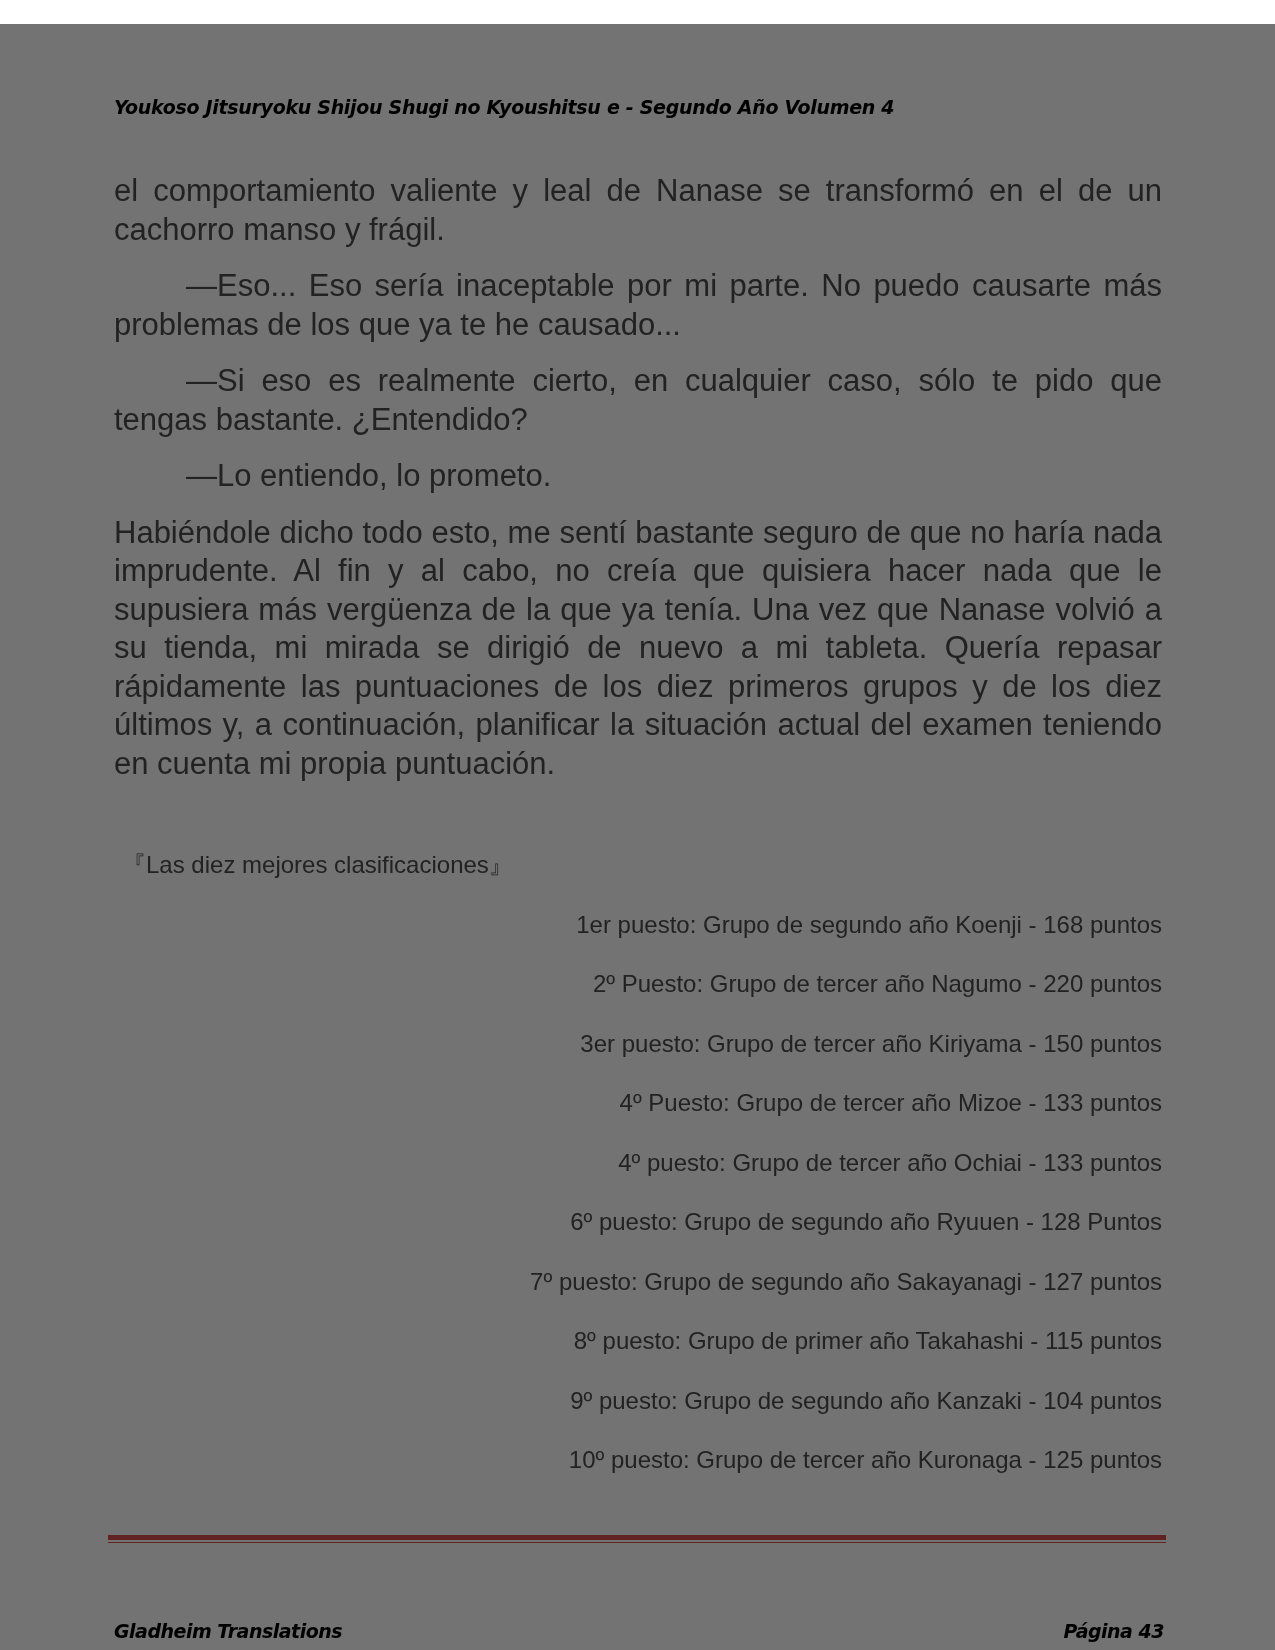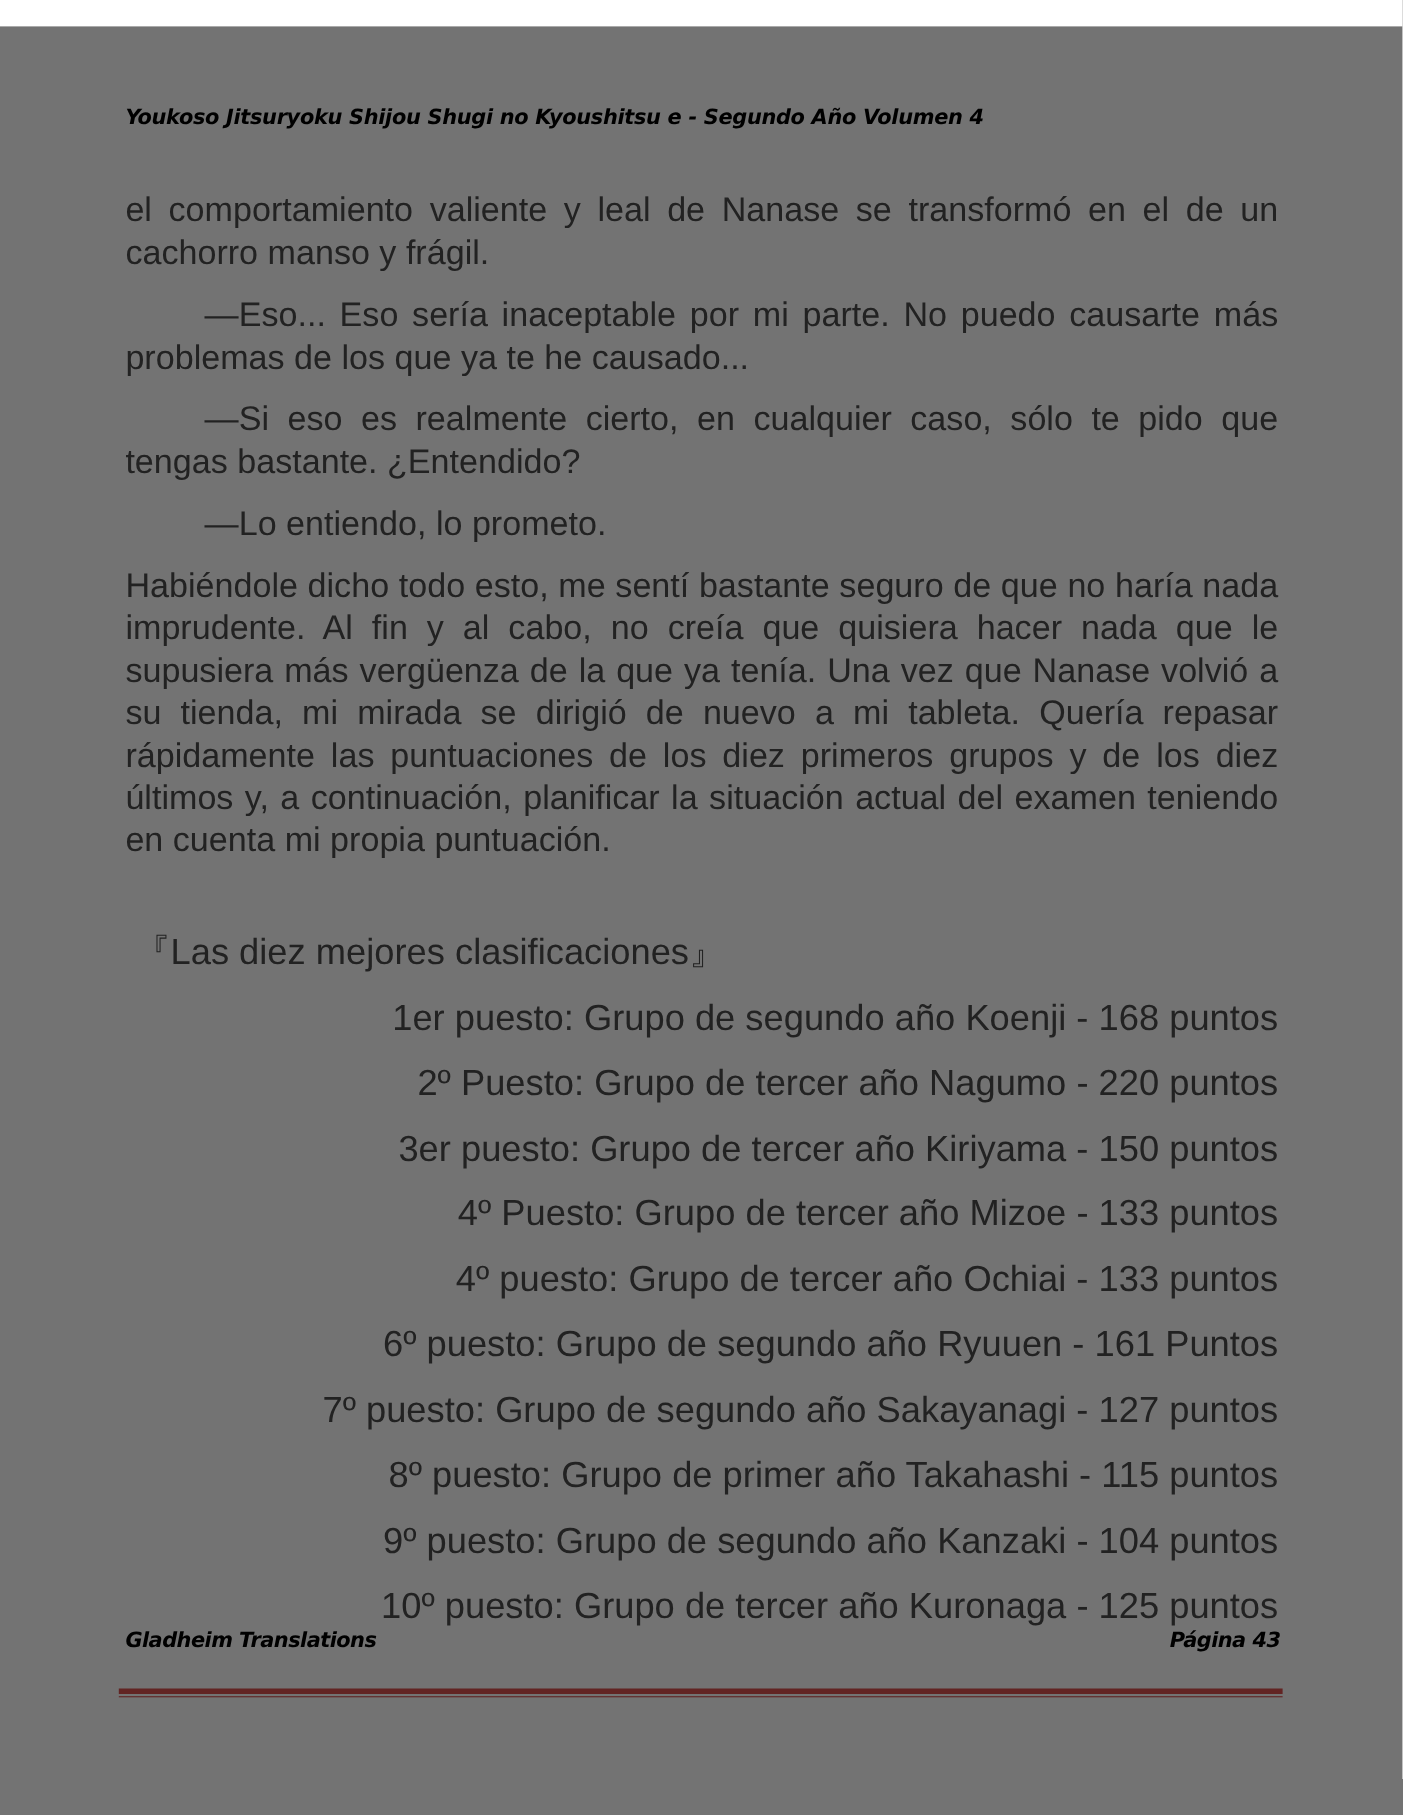--- a/index.html
+++ b/index.html
@@ -13,29 +13,29 @@
   .body-text {
     position: absolute; left: 114px; top: 148px; width: 1048px;
     font-family: "Liberation Sans", sans-serif; font-size: 31px; color: #222;
     line-height: 38.5px;
   }
   .body-text p { margin: 0; text-align: justify; }
   .body-text p.dialogue { text-indent: 72px; }
   .body-text p + p { margin-top: 18px; }
   .list {
     position: absolute; left: 114px; top: 822px; width: 1048px;
-    font-family: "Liberation Sans", sans-serif; font-size: 33px; color: #222;
+    font-family: "Liberation Sans", sans-serif; font-size: 24px; color: #222;
   }
   .list .heading { height: 59.5px; line-height: 38px; padding-left: 8px; }
   .list .item { height: 59.5px; line-height: 38px; white-space: nowrap; text-align: right; }
   .rule { position: absolute; left: 108px; top: 1511px; width: 1058px; }
   .rule .thick { height: 5px; background: #622423; }
   .rule .thin { height: 1px; margin-top: 2px; background: #622423; }
   .footer {
-    position: absolute; left: 114px; top: 1456px; width: 1050px;
+    position: absolute; left: 114px; top: 1596px; width: 1050px;
     font-family: "DejaVu Sans", sans-serif; font-weight: bold; font-style: italic;
     font-size: 19px; letter-spacing: -0.5px; color: #000;
     display: flex; justify-content: space-between; gap: 17px;
   }
 </style>
 </head>
 <body>
 
 <div class="page">
   <div class="header">Youkoso Jitsuryoku Shijou Shugi no Kyoushitsu e - Segundo Año Volumen 4</div>
@@ -48,21 +48,21 @@
     <p>Habiéndole dicho todo esto, me sentí bastante seguro de que no haría nada imprudente. Al fin y al cabo, no creía que quisiera hacer nada que le supusiera más vergüenza de la que ya tenía. Una vez que Nanase volvió a su tienda, mi mirada se dirigió de nuevo a mi tableta. Quería repasar rápidamente las puntuaciones de los diez primeros grupos y de los diez últimos y, a continuación, planificar la situación actual del examen teniendo en cuenta mi propia puntuación.</p>
   </div>
 
   <div class="list">
     <div class="heading">『Las diez mejores clasificaciones』</div>
     <div class="item">1er puesto: Grupo de segundo año Koenji - 168 puntos</div>
     <div class="item">2º Puesto: Grupo de tercer año Nagumo - 220 puntos</div>
     <div class="item">3er puesto: Grupo de tercer año Kiriyama - 150 puntos</div>
     <div class="item">4º Puesto: Grupo de tercer año Mizoe - 133 puntos</div>
     <div class="item">4º puesto: Grupo de tercer año Ochiai - 133 puntos</div>
-    <div class="item">6º puesto: Grupo de segundo año Ryuuen - 161 Puntos</div>
+    <div class="item">6º puesto: Grupo de segundo año Ryuuen - 128 Puntos</div>
     <div class="item">7º puesto: Grupo de segundo año Sakayanagi - 127 puntos</div>
     <div class="item">8º puesto: Grupo de primer año Takahashi - 115 puntos</div>
     <div class="item">9º puesto: Grupo de segundo año Kanzaki - 104 puntos</div>
     <div class="item">10º puesto: Grupo de tercer año Kuronaga - 125 puntos</div>
   </div>
 
   <div class="rule">
     <div class="thick"></div>
     <div class="thin"></div>
   </div>

